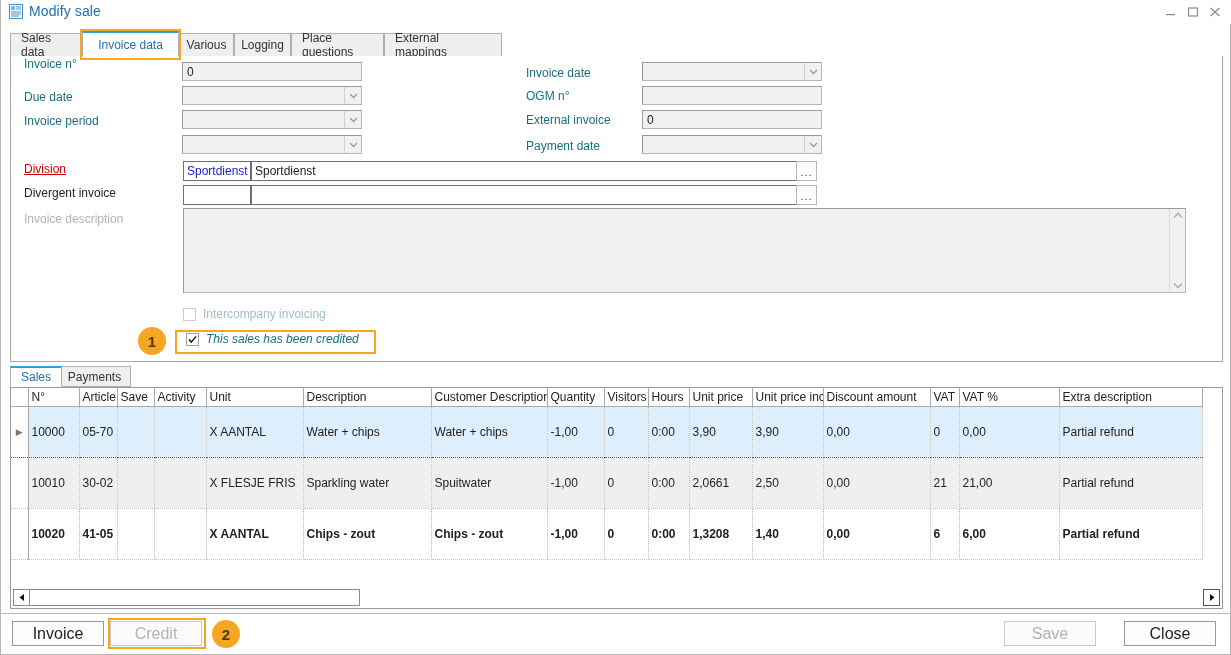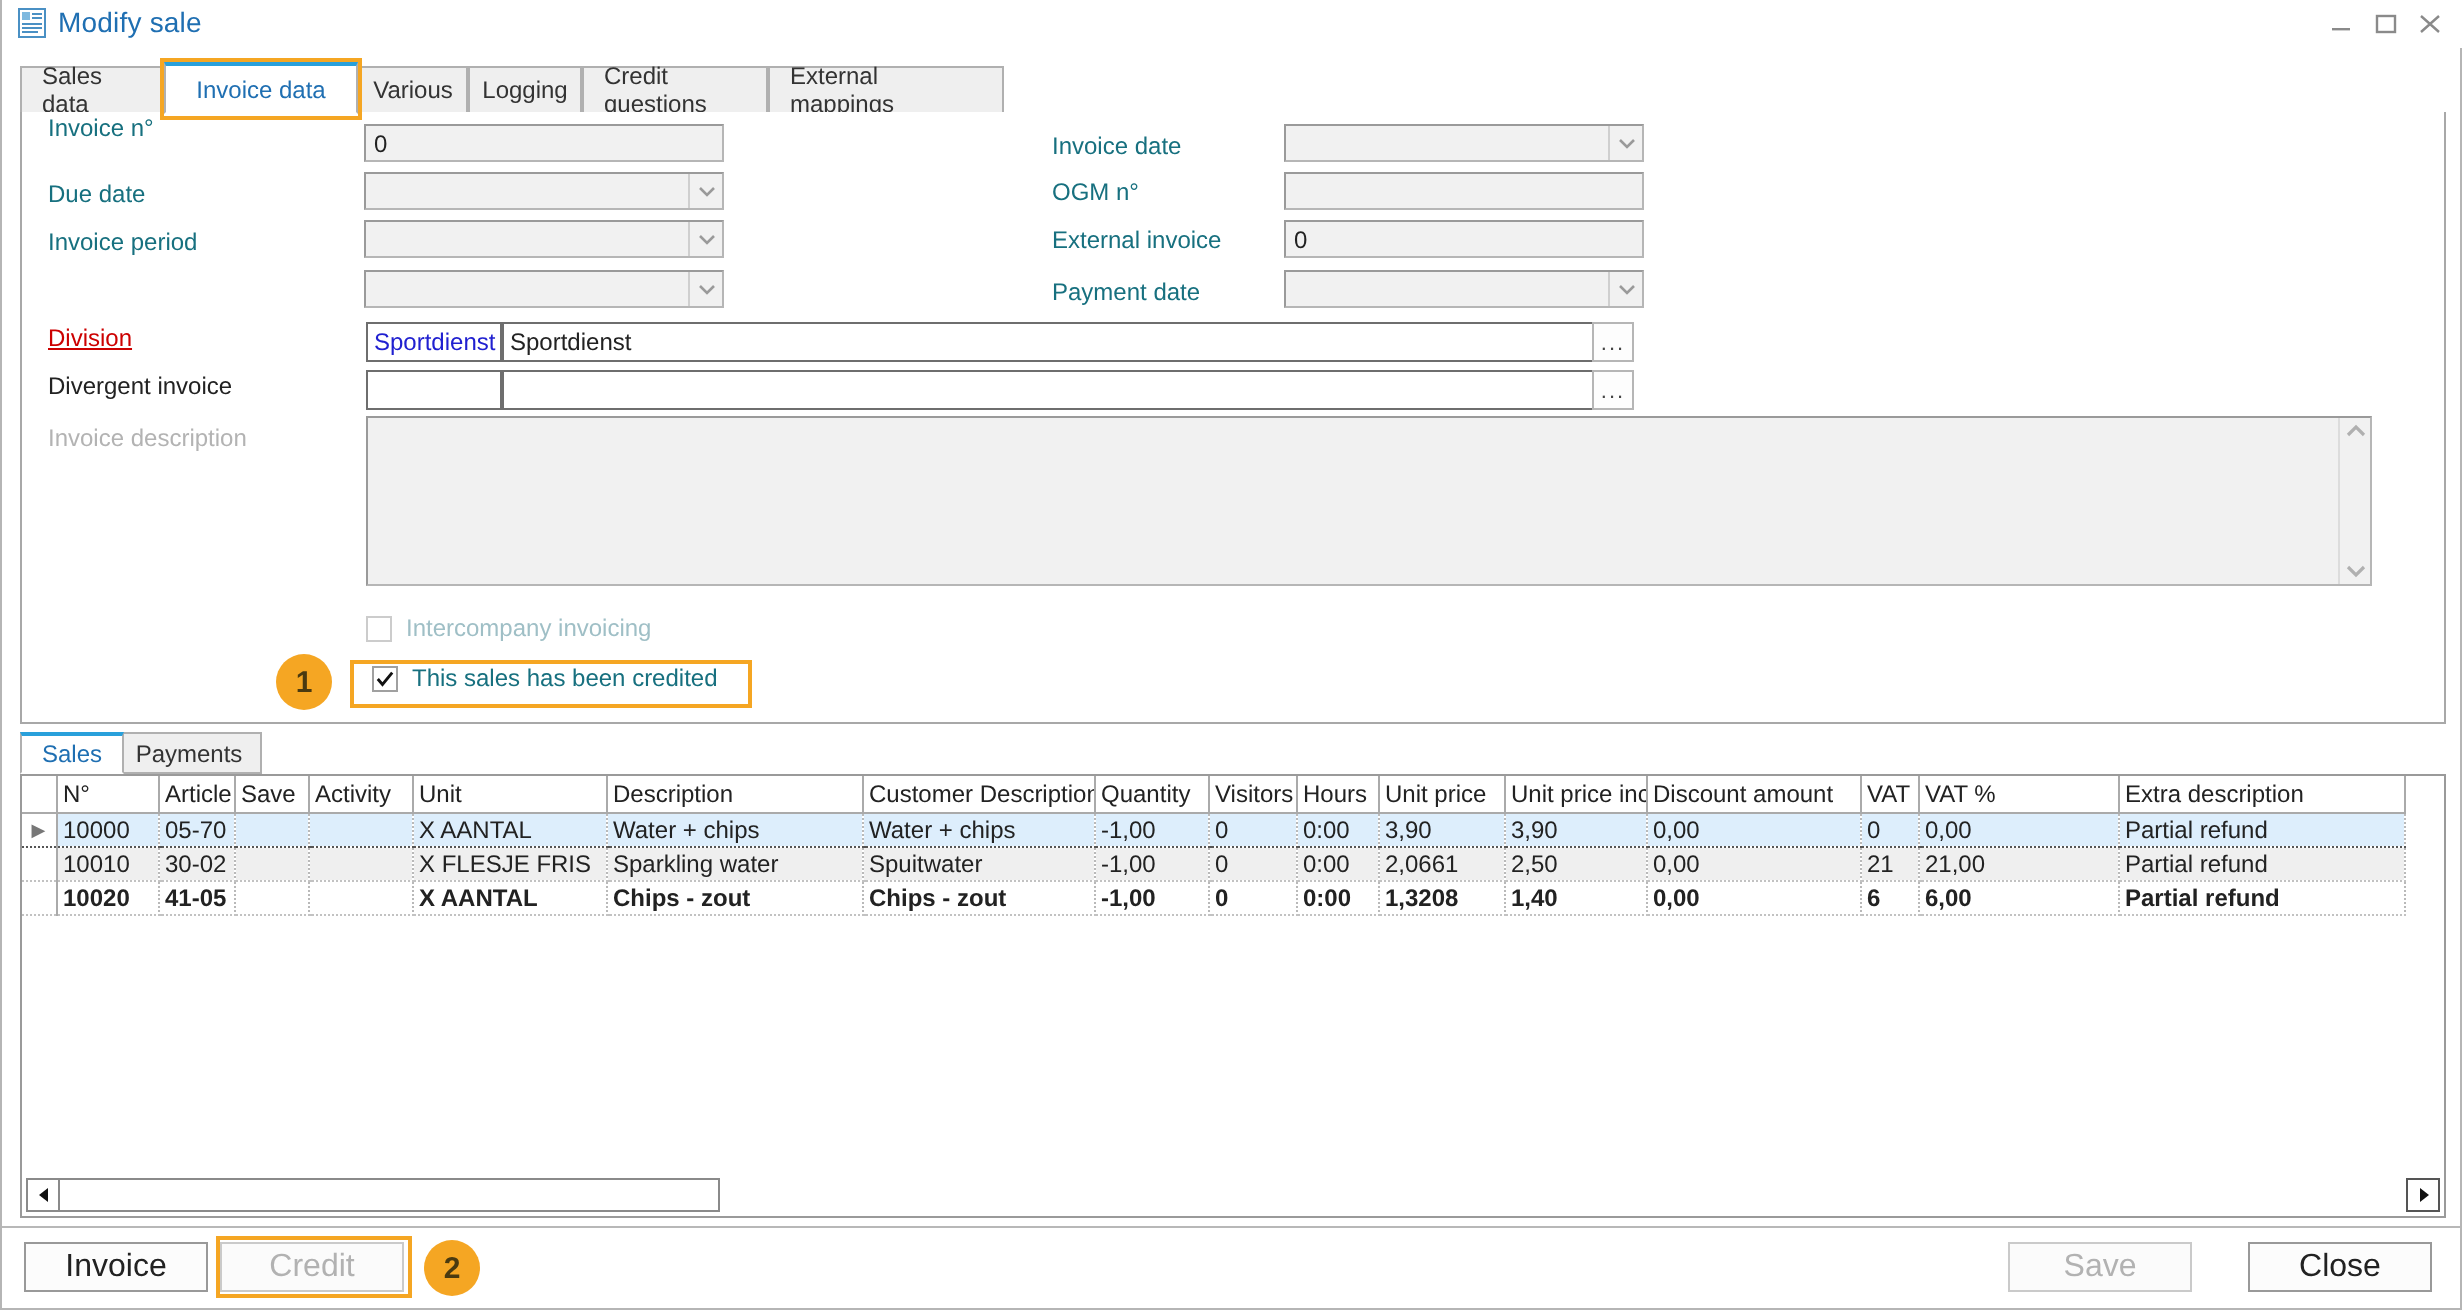--- a/index.html
+++ b/index.html
@@ -209,21 +209,21 @@
   table.grid th {
     background: #ffffff;
     border-right: 1px solid #aaaaaa;
     border-bottom: 1px solid #aaaaaa;
     font-weight: normal; text-align: left;
     padding: 2px 3px; height: 17px;
     color: #222; white-space: nowrap; overflow: hidden;
   }
   table.grid td {
     border-right: 1px dotted #b9b9b9;
-    padding: 1px 3px; height: 17px;
+    padding: 18px 3px; height: 17px;
     white-space: nowrap; overflow: hidden; color: #222;
   }
   table.grid tr.r0 td { background: #ddeefc; border-top: 1px dotted #555; border-bottom: 1px dotted #555; }
   table.grid tr.r1 td { background: #efefef; border-bottom: 1px dotted #c2c2c2; }
   table.grid tr.r2 td { background: #ffffff; border-bottom: 1px dotted #c2c2c2; font-weight: bold; }
   table.grid td.selcol, table.grid th.selcol {
     border-right: 1px solid #aaaaaa; background: #ffffff !important;
     padding: 0; text-align: center;
   }
   .rowmark { color: #777; font-size: 9px; line-height: 15px; }
@@ -294,21 +294,21 @@
       </div>
     </div>
   </div>
 
   <div class="tabstrip">
     <div class="baseline"></div>
     <div class="tab" style="left:0px;   width:72px;">Sales data</div>
     <div class="tab active" style="left:72px;  width:97px;">Invoice data</div>
     <div class="tab" style="left:169px; width:55px;">Various</div>
     <div class="tab" style="left:224px; width:57px;">Logging</div>
-    <div class="tab" style="left:281px; width:93px;">Credit questions</div>
+    <div class="tab" style="left:281px; width:93px;">Place questions</div>
     <div class="tab" style="left:374px; width:118px;">External mappings</div>
     <div class="tab-highlight" style="left:70px; top:-2px; width:101px; height:31px;"></div>
   </div>
 
   <div class="panel">
 
     <div class="lbl" style="left:13px; top:1px;">Invoice n°</div>
     <div class="lbl" style="left:13px; top:34px;">Due date</div>
     <div class="lbl" style="left:13px; top:58px;">Invoice period</div>
     <div class="lbl red" style="left:13px; top:106px;">Division</div>
@@ -390,21 +390,21 @@
             <path d="M1 1 L4.5 4.5 L8 1" stroke="#9a9a9a" stroke-width="1.3" fill="none"></path>
           </svg>
       </div>
     </div>
 
     <div class="cbrow" style="left:172px; top:251px;">
       <span class="cbbox dim"></span>
       <span class="cbtext dim">Intercompany invoicing</span>
     </div>
 
-    <div class="cbrow" style="left:175px; top:276px;">
+    <div class="cbrow" style="left:175px; top:276px;font-style:italic;">
       <span class="cbbox">
         <svg class="check-mark" viewBox="0 0 10 10">
           <path d="M1 5 L3.6 8 L9 1.5" stroke="#111" stroke-width="1.6" fill="none"></path>
         </svg>
       </span>
       <span class="cbtext">This sales has been credited</span>
     </div>
   </div>
 
   <div class="hl-box" style="left:174px; top:330px; width:201px; height:24px;"></div>

